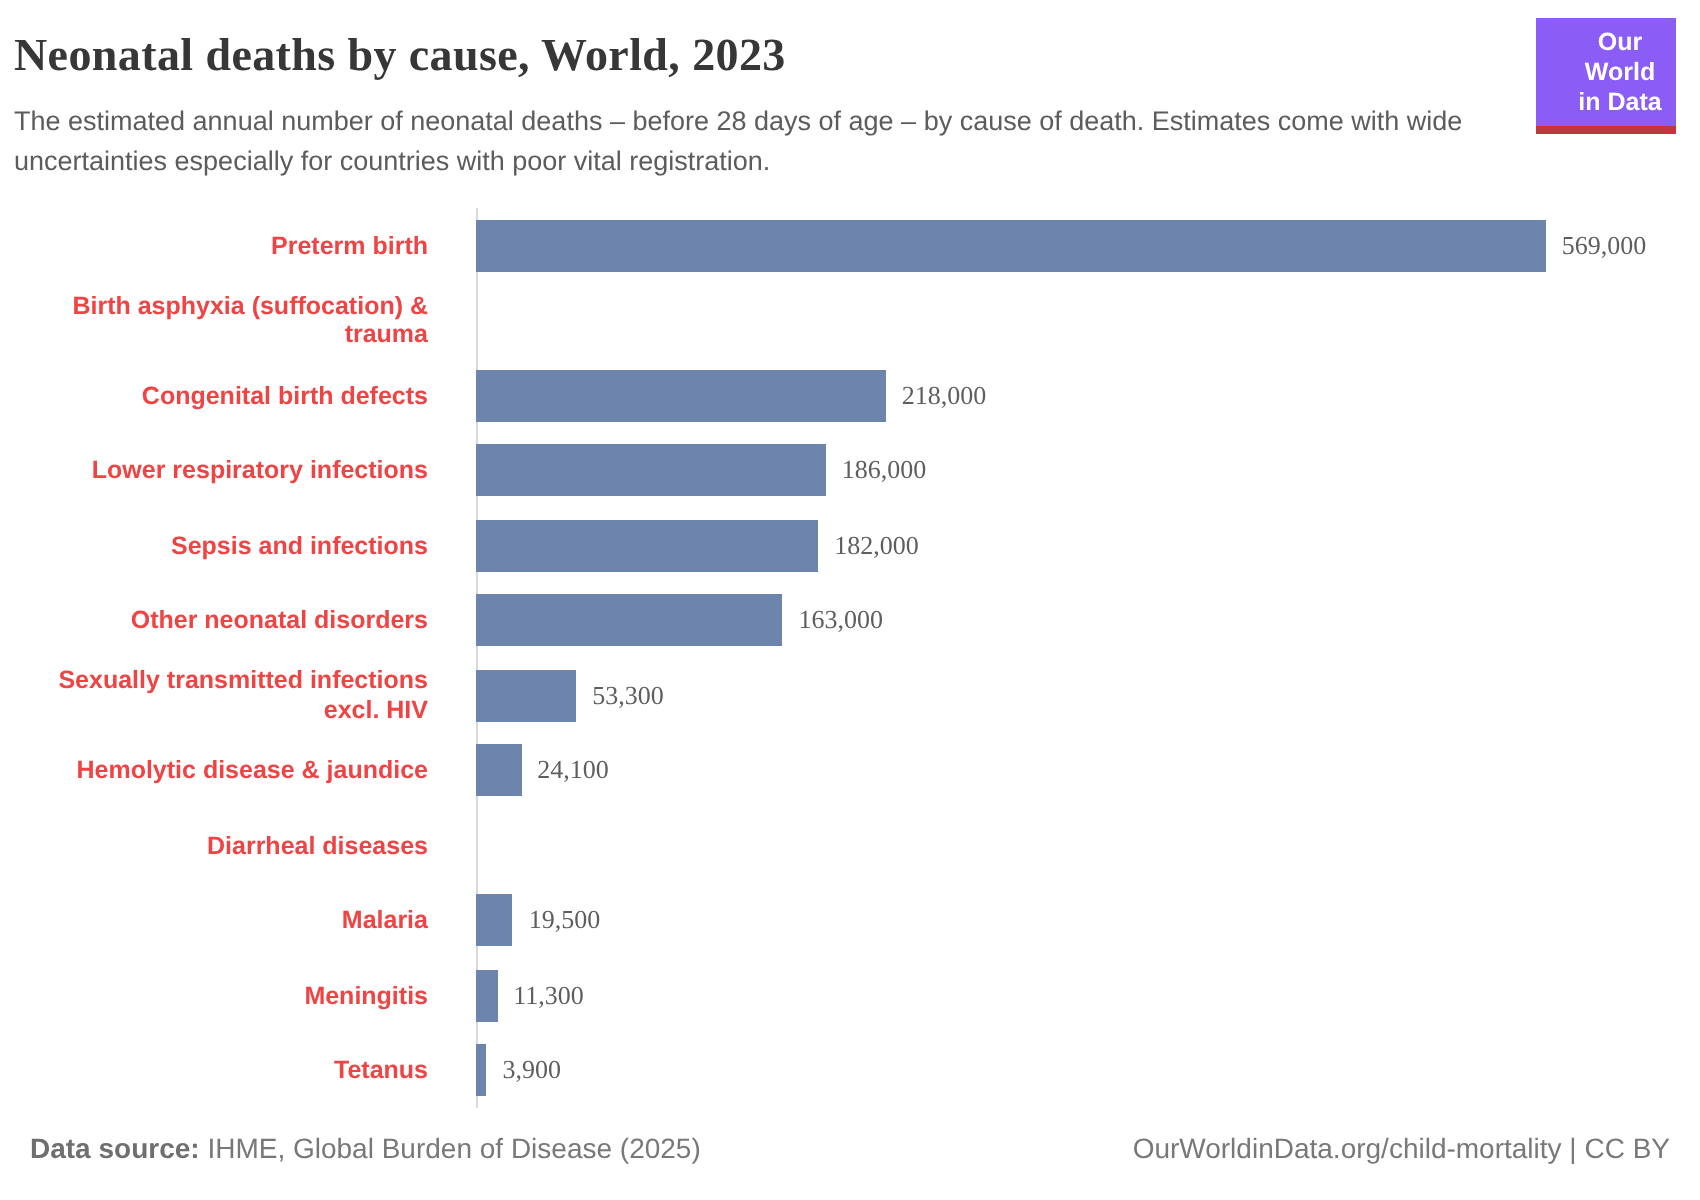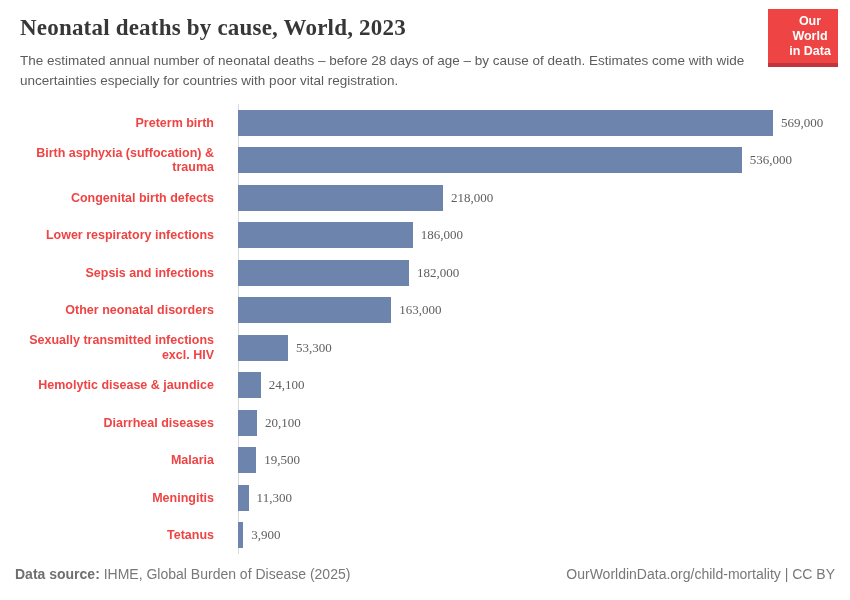--- a/index.html
+++ b/index.html
@@ -9,41 +9,41 @@
     font-family: "Liberation Sans", sans-serif;
     -webkit-font-smoothing: antialiased;
   }
   .frame {
     position: relative;
     width: 850px; height: 600px;
     padding-top: 14px;
     overflow: hidden;
     background: #ffffff;
   }
-  .header { padding: 0 20px; }
+  .header { padding: 0 7px; }
   .title {
     font-family: "Liberation Serif", serif;
     font-size: 23px;
     font-weight: 700;
     color: #373737;
     letter-spacing: 0.2px;
     line-height: 1.2;
   }
   .subtitle {
     margin-top: 9px;
     font-size: 13.5px;
     color: #5c5c5c;
     line-height: 1.5;
     max-width: 735px;
   }
   .logo {
     position: absolute;
     top: 9px; right: 12px;
     width: 70px;
-    background: #ef4444;
+    background: #8b5cf6;
     border-bottom: 4px solid #c2343e;
     color: #ffffff;
     font-size: 12.5px;
     font-weight: 700;
     text-align: center;
     padding: 5px 2px 4px 16px;
     line-height: 1.2;
   }
   .logo span { display: block; }
   .chart {
@@ -124,24 +124,20 @@
     <div id="rows">
         <div class="row">
           <div class="cat-label">Preterm birth</div>
           <div class="bar-area">
             <div class="bar" style="width: 87.4%; background: rgb(109, 132, 173);"></div>
             <div class="val-label">569,000</div>
           </div>
         </div>
         <div class="row">
           <div class="cat-label">Birth asphyxia (suffocation) &amp; trauma</div>
-          <div class="bar-area">
-            <div class="bar" style="width: 82.3311%; background: rgb(109, 132, 173);"></div>
-            <div class="val-label">536,000</div>
-          </div>
         </div>
         <div class="row">
           <div class="cat-label">Congenital birth defects</div>
           <div class="bar-area">
             <div class="bar" style="width: 33.4854%; background: rgb(109, 132, 173);"></div>
             <div class="val-label">218,000</div>
           </div>
         </div>
         <div class="row">
           <div class="cat-label">Lower respiratory infections</div>
@@ -173,24 +169,20 @@
         </div>
         <div class="row">
           <div class="cat-label">Hemolytic disease &amp; jaundice</div>
           <div class="bar-area">
             <div class="bar" style="width: 3.70183%; background: rgb(109, 132, 173);"></div>
             <div class="val-label">24,100</div>
           </div>
         </div>
         <div class="row">
           <div class="cat-label">Diarrheal diseases</div>
-          <div class="bar-area">
-            <div class="bar" style="width: 3.08742%; background: rgb(109, 132, 173);"></div>
-            <div class="val-label">20,100</div>
-          </div>
         </div>
         <div class="row">
           <div class="cat-label">Malaria</div>
           <div class="bar-area">
             <div class="bar" style="width: 2.99525%; background: rgb(109, 132, 173);"></div>
             <div class="val-label">19,500</div>
           </div>
         </div>
         <div class="row">
           <div class="cat-label">Meningitis</div>

